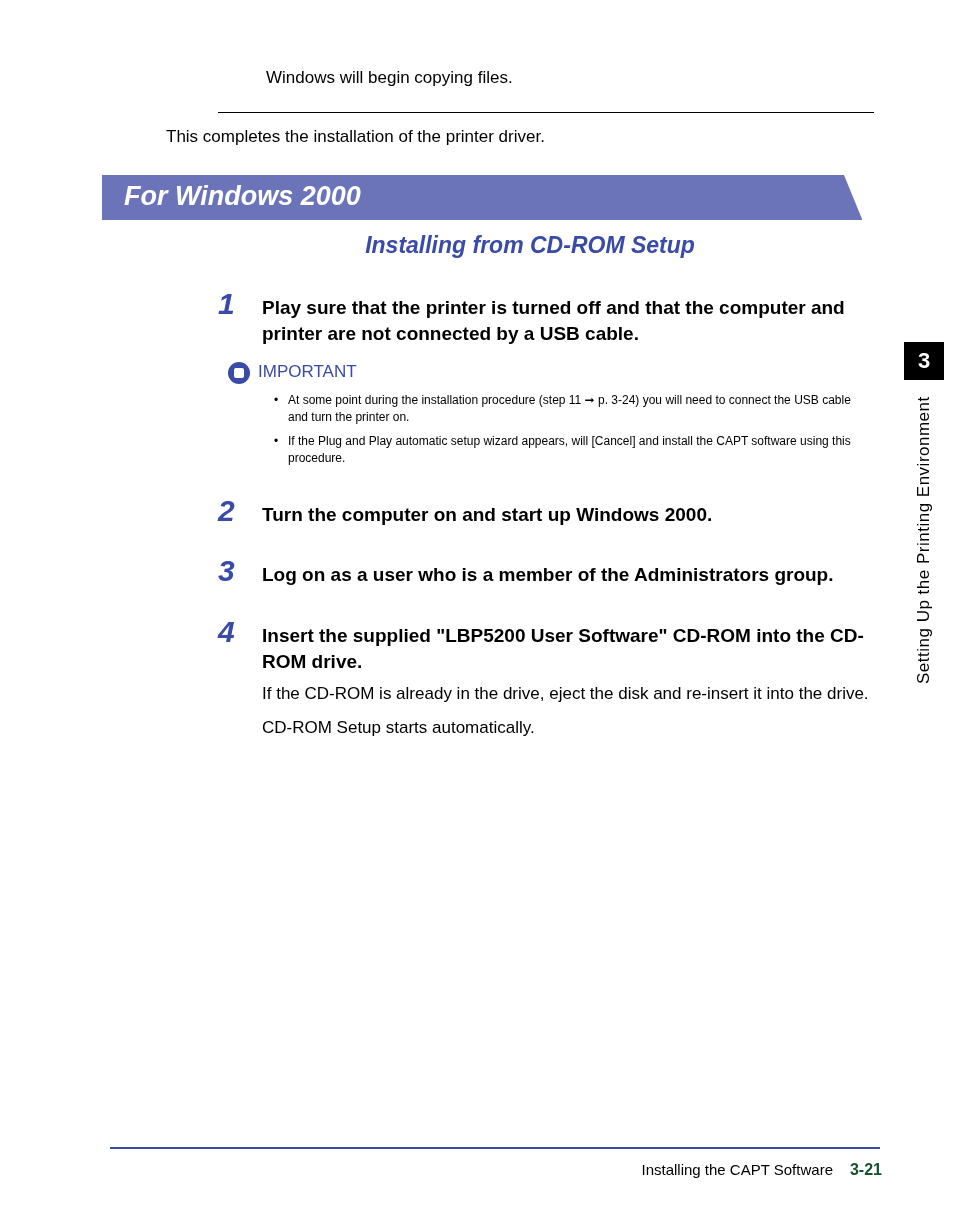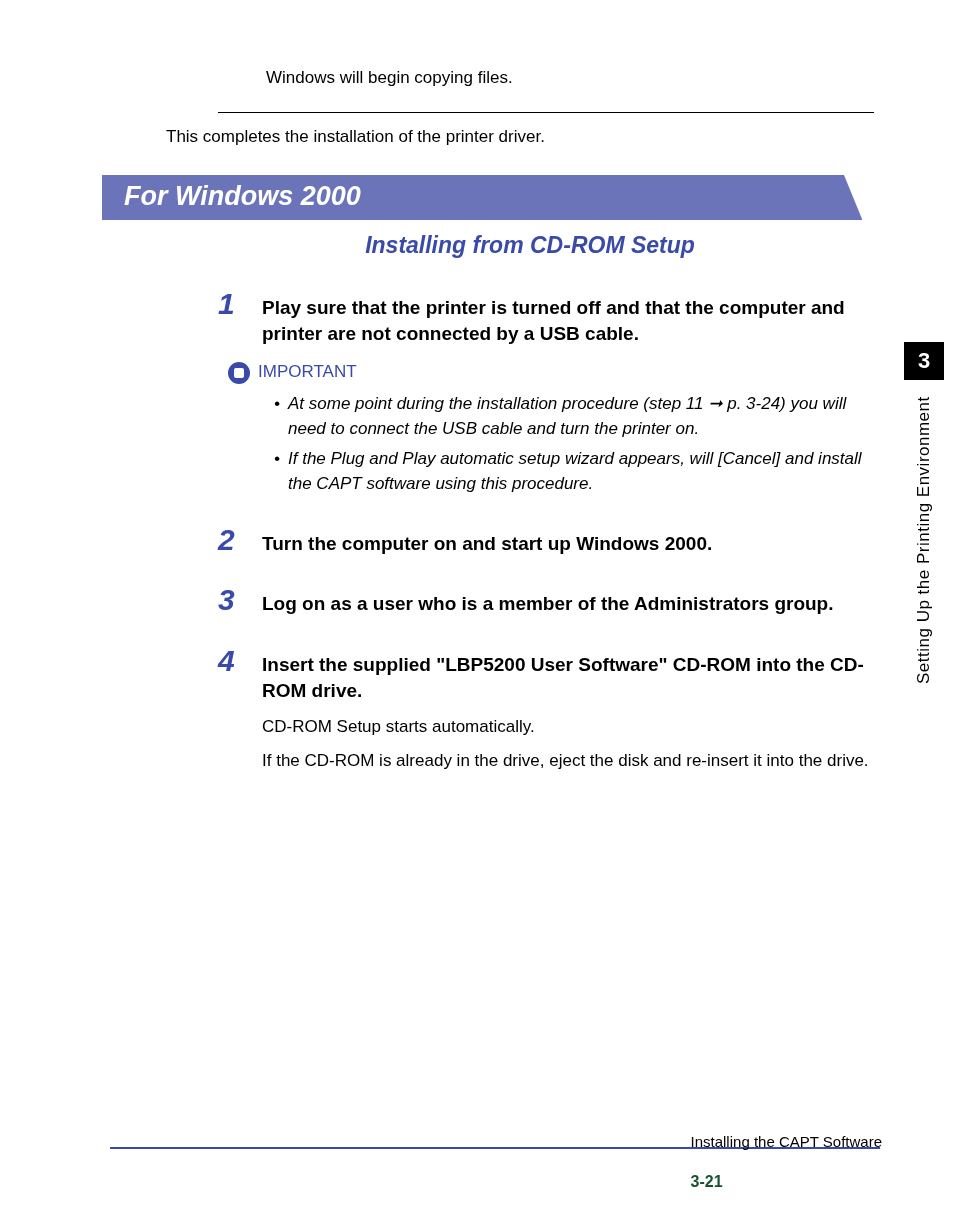--- a/index.html
+++ b/index.html
@@ -119,26 +119,25 @@
     width: 22px; height: 20px;
     position: relative;
     flex-shrink: 0;
   }
   .callout-icon-note svg { width: 100%; height: 100%; }
   .callout ul {
     list-style: none;
     margin-left: 46px;
   }
   .callout ul li {
-    font-size: 17px;
+    font-size: 12px;
     line-height: 1.45;
     margin-bottom: 6px;
     position: relative;
     padding-left: 14px;
-    font-style: italic;
   }
   .callout ul li::before {
     content: "•";
     position: absolute;
     left: 0;
     top: 0;
   }
   .callout .note-text {
     margin-left: 46px;
     font-size: 17px;
@@ -176,26 +175,25 @@
     position: absolute;
     left: 110px;
     bottom: 78px;
     width: 770px;
     border: 0;
     border-top: 2.5px solid #3a4aa8;
   }
   .footer {
     position: absolute;
     right: 72px;
-    bottom: 36px;
+    bottom: 48px;
     font-size: 15px;
     display: flex;
     align-items: baseline;
-    gap: 23px;
-    flex-direction: column;
+    gap: 17px;
   }
   .footer .pg {
     font-weight: bold;
     color: #14532d;
     font-size: 16px;
   }
   .small-steps { margin-left: 108px; width: 656px; }
   .small-steps .step-num { min-width: 36px; font-size: 30px; }
   .small-steps .step { margin-bottom: 28px; }
 </style>
@@ -257,22 +255,22 @@
           <div class="step-title" style="padding-left:8px;">Log on as a user who is a member of the Administrators group.</div>
         </div>
       </div>
 
       <div class="step">
         <div class="step-row">
           <div class="step-num">4</div>
           <div class="step-title" style="padding-left:8px;">Insert the supplied "LBP5200 User Software" CD-ROM into the CD-ROM drive.</div>
         </div>
         <div class="step-body" style="margin-left:44px;">
+          <p>If the CD-ROM is already in the drive, eject the disk and re-insert it into the drive.</p>
           <p style="margin-top:10px;">CD-ROM Setup starts automatically.</p>
-          <p>If the CD-ROM is already in the drive, eject the disk and re-insert it into the drive.</p>
         </div>
       </div>
 
     </div>
 
   </div>
 
   <div class="sidebar-tab">
     <div class="tab-num">3</div>
     <div class="tab-text">Setting Up the Printing Environment</div>

